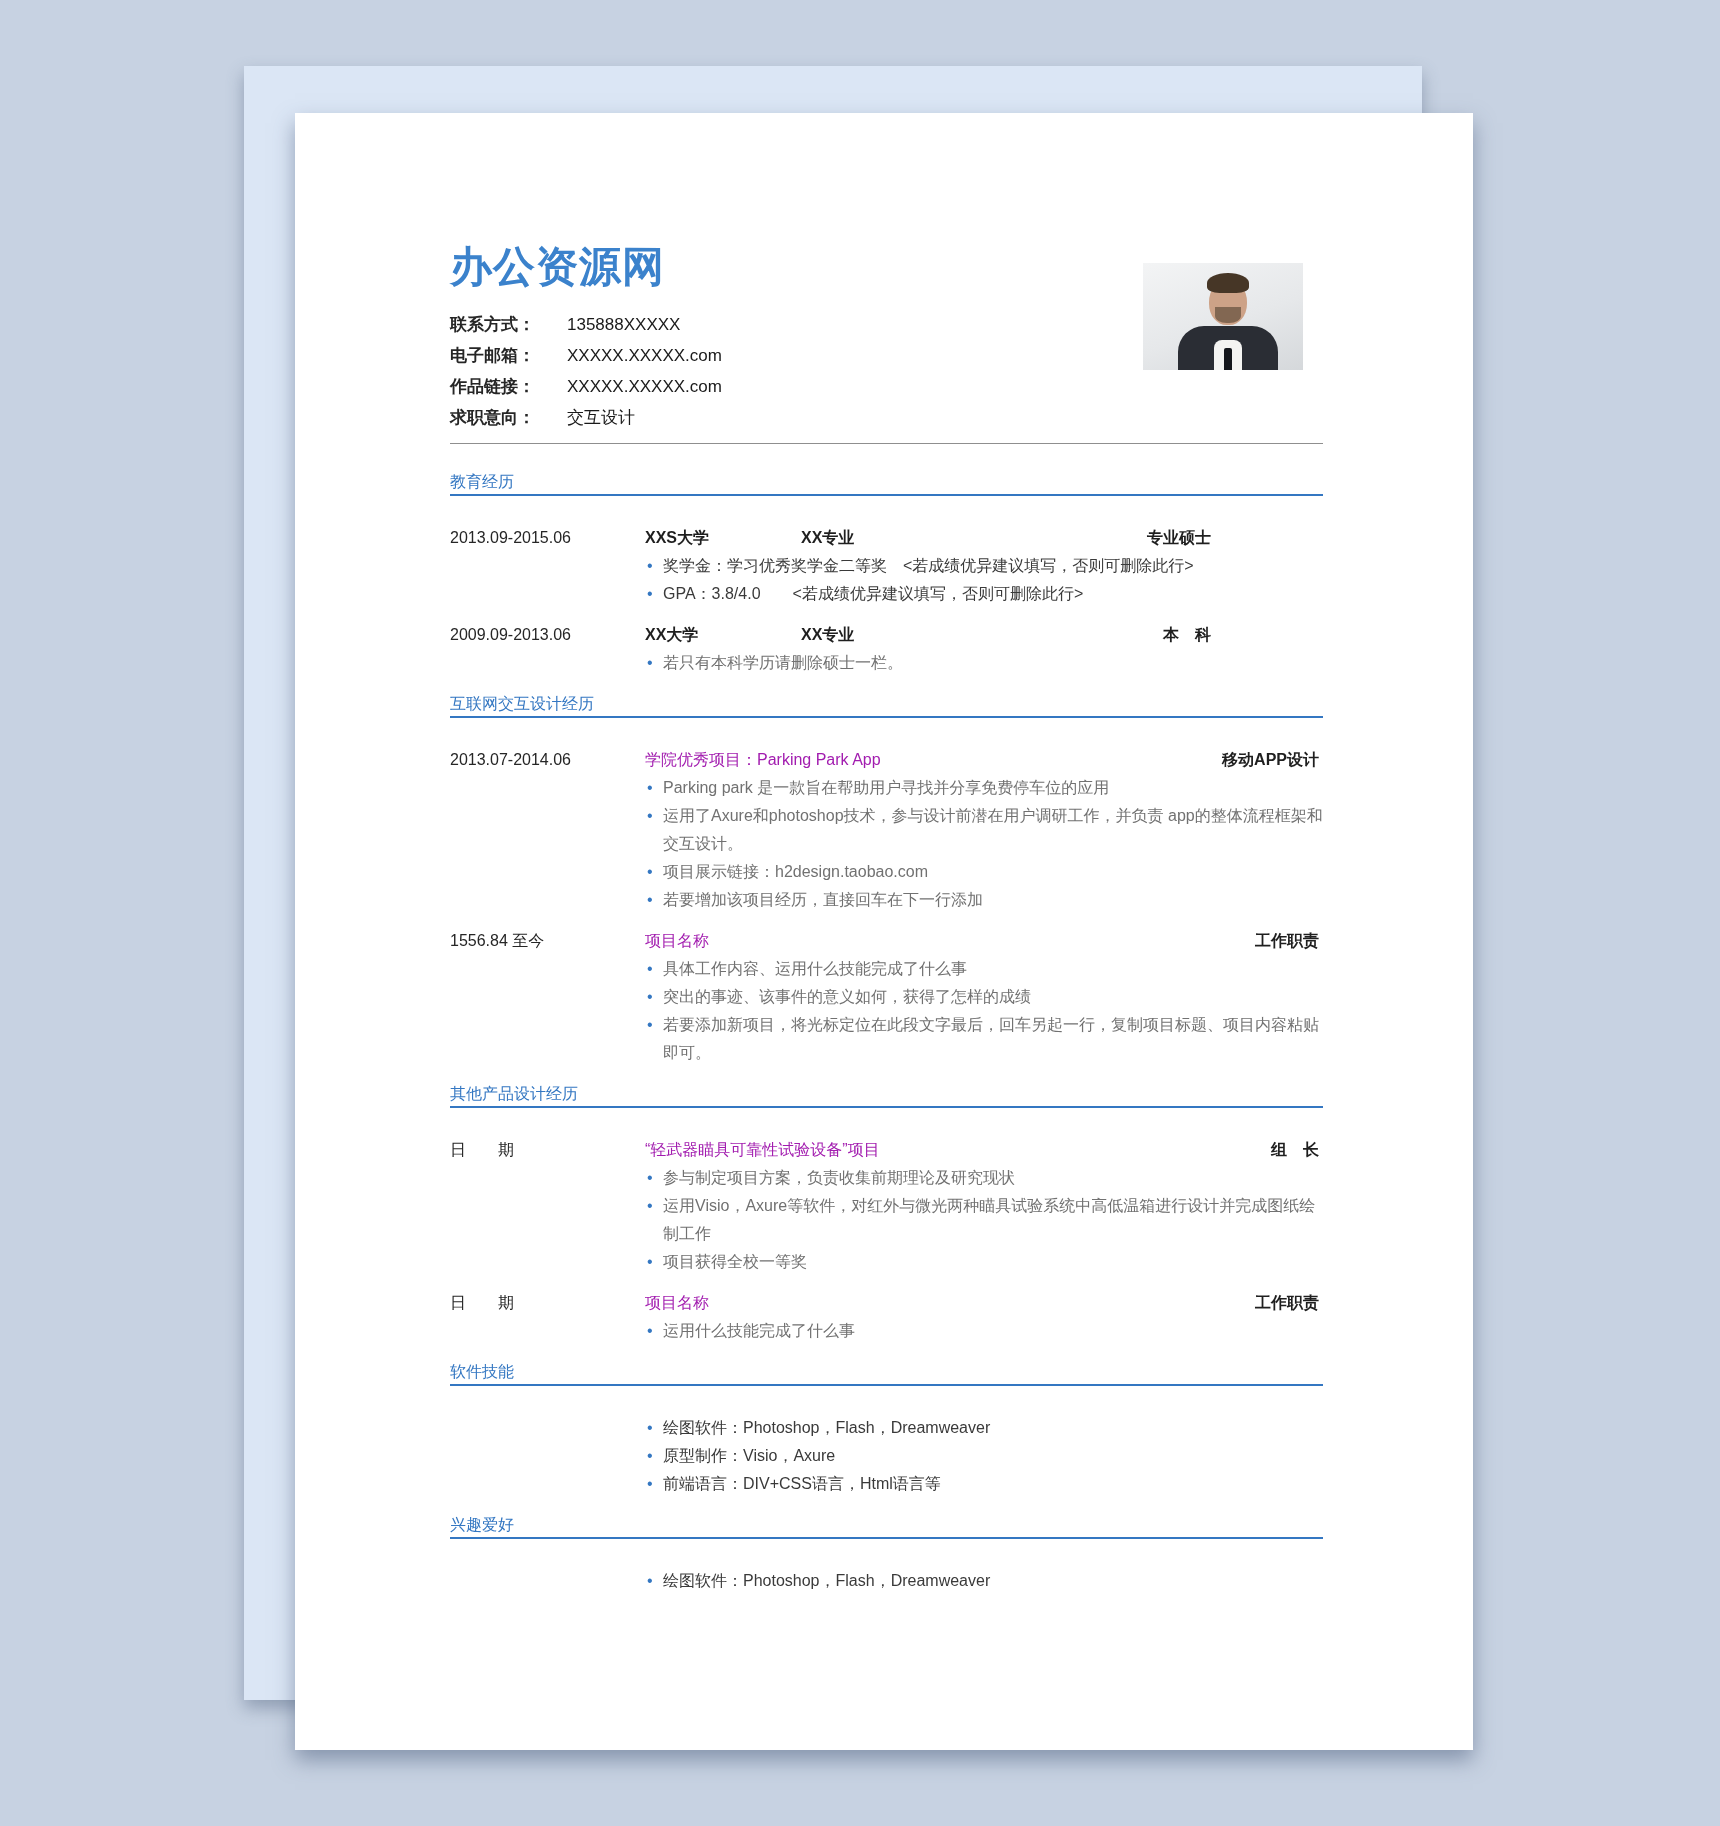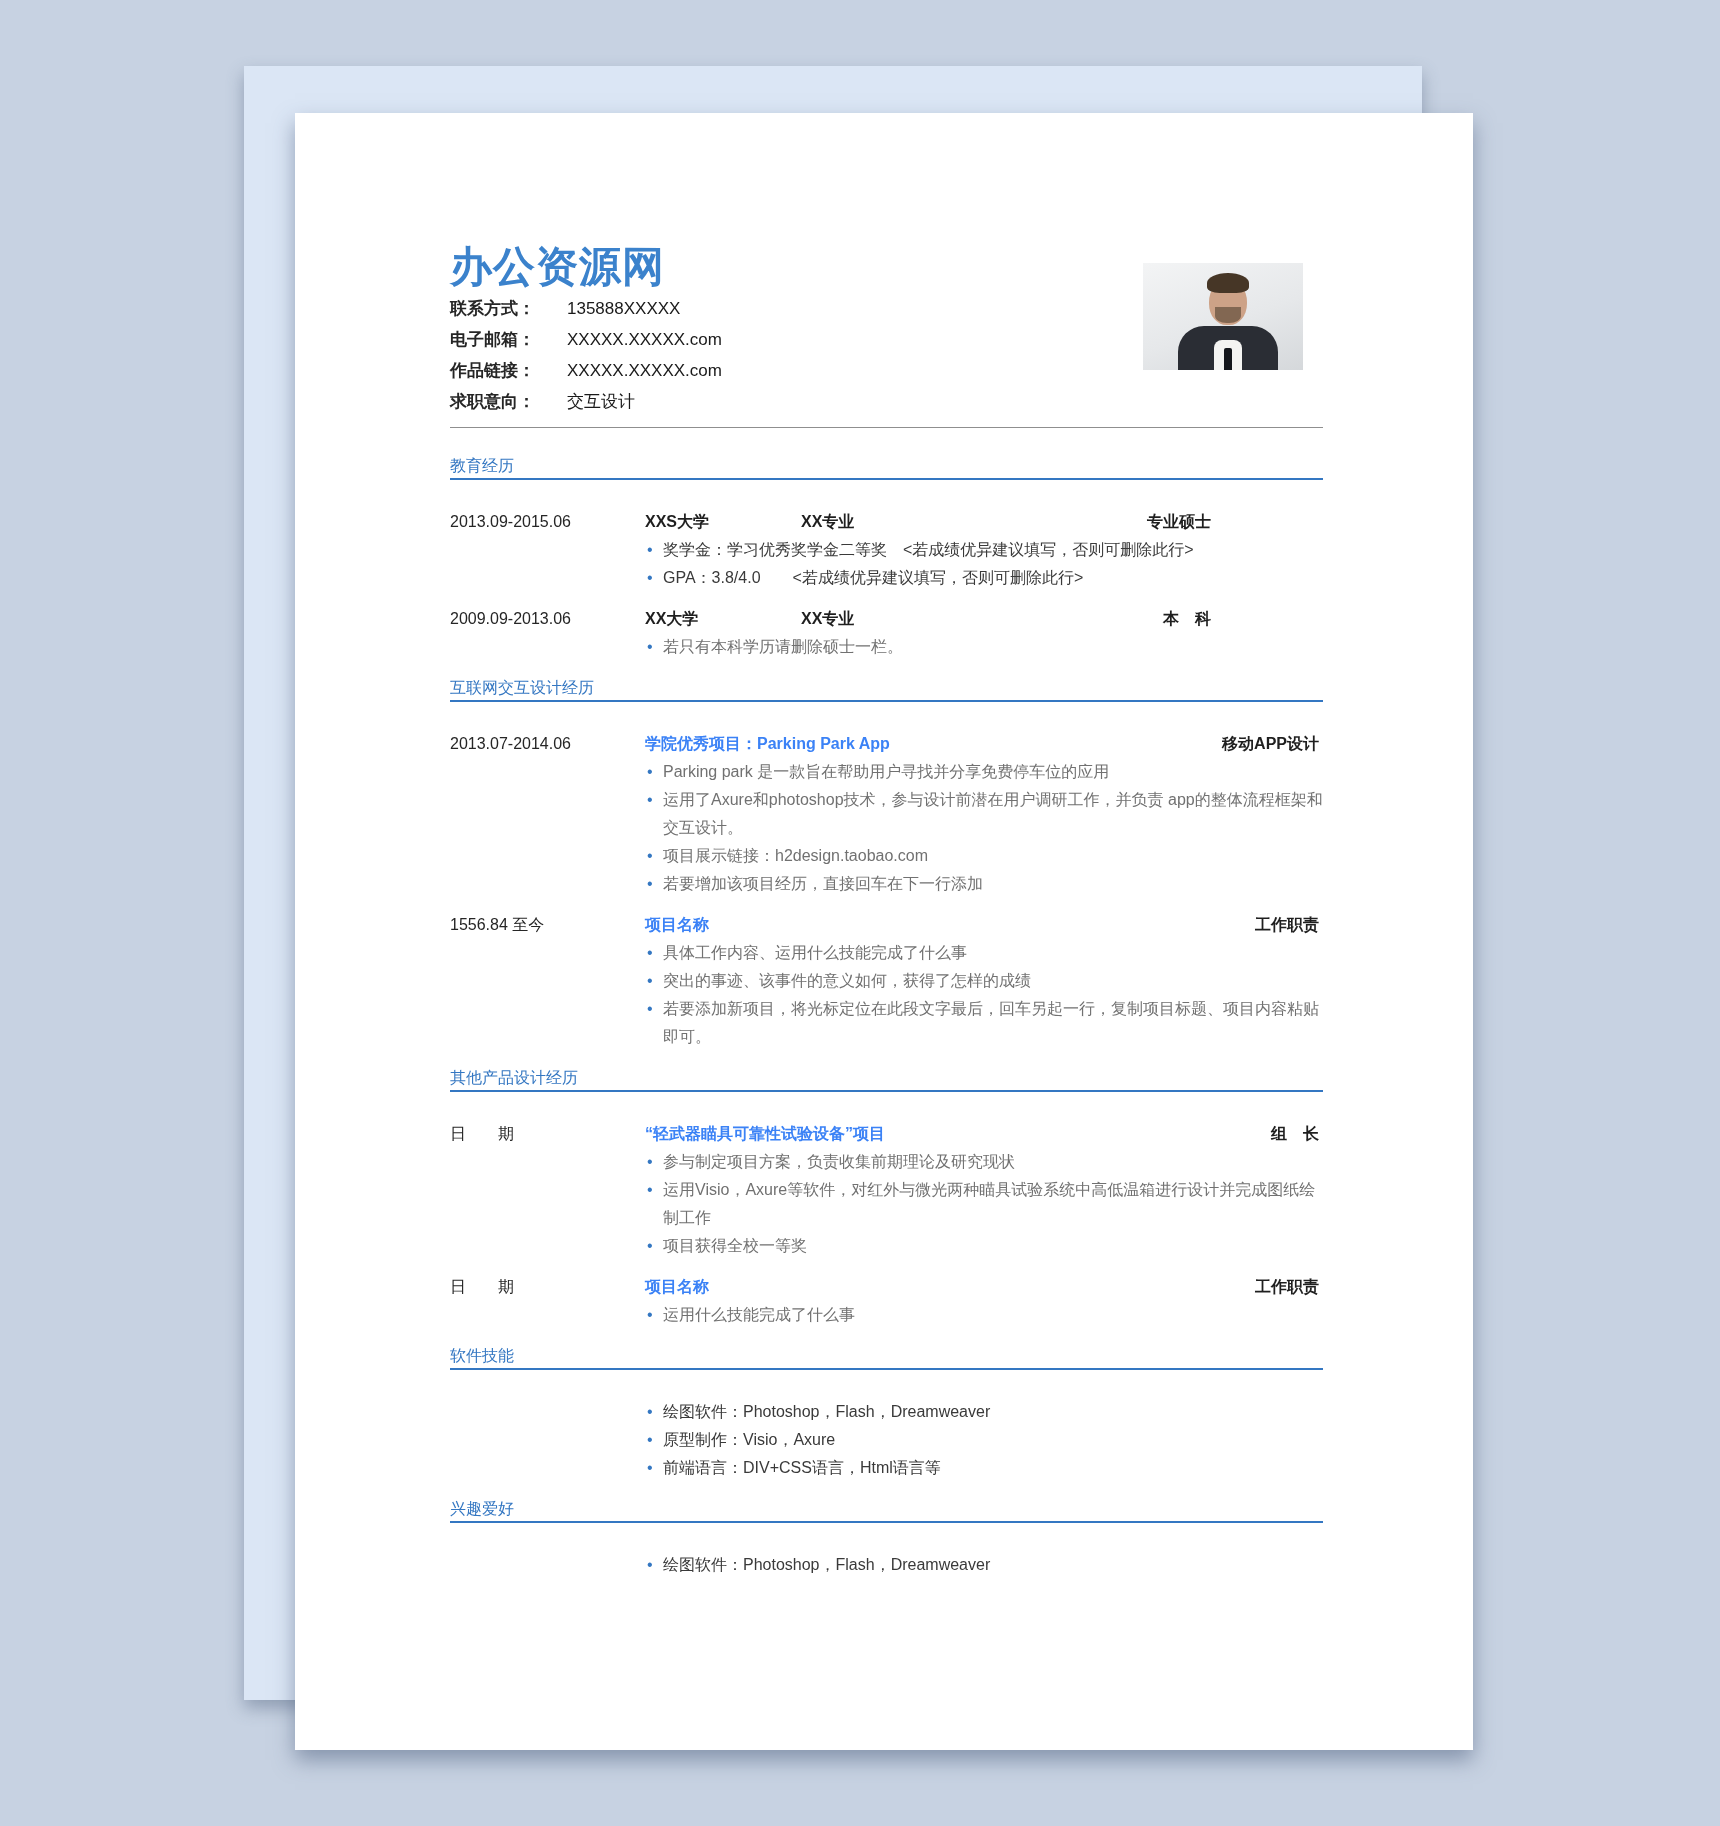--- a/index.html
+++ b/index.html
@@ -19,21 +19,21 @@
     box-shadow:0 10px 20px rgba(70,88,120,.5);
   }
   .content{padding:0 150px 0 155px;}
 
   
   .brand-title{
     margin:0;padding-top:128px;
     font-size:42px;line-height:52px;font-weight:bold;
     color:#3b82cc;letter-spacing:1px;
   }
-  .contact{}
+  .contact{margin-top:16px;}
   .contact-row{display:flex;line-height:31px;font-size:17px;}
   .contact-label{width:117px;flex:none;font-weight:bold;color:#262626;}
   .contact-value{color:#1a1a1a;}
 
   .divider{
     margin-top:10px;margin-bottom:27px;
     border-top:1px solid #8f8f8f;height:0;
   }
 
   
@@ -44,21 +44,21 @@
     font-size:16px;line-height:22px;font-weight:500;
     color:#3477c2;
     padding-bottom:1px;border-bottom:2px solid #3477c2;
   }
   .entry{margin-bottom:13px;}
   .entry-head{display:flex;line-height:28px;font-size:16px;justify-content:space-between;}
   .col-date{width:195px;flex:none;color:#262626;}
   .col-school{width:156px;flex:none;font-weight:bold;color:#1f1f1f;}
   .col-major{flex:1;font-weight:bold;color:#1f1f1f;}
   .col-degree{flex:none;font-weight:bold;color:#1f1f1f;padding-right:112px;}
-  .col-title{flex:1;font-weight:bold;color:#3b82f6;}
+  .col-title{flex:1;font-weight:normal;color:#a21caf;}
   .col-label{flex:none;font-weight:bold;color:#1f1f1f;padding-right:4px;}
 
   ul.bullets{margin:0 0 0 195px;padding:0;list-style:none;}
   ul.bullets li{display:flex;line-height:28px;font-size:16px;}
   .dot{flex:none;width:16px;padding-left:2px;color:#3477c2;}
   .b-text{flex:1;}
   .tone-dark .b-text{color:#3a3a3a;}
   .tone-grey .b-text{color:#717171;}
 
   

